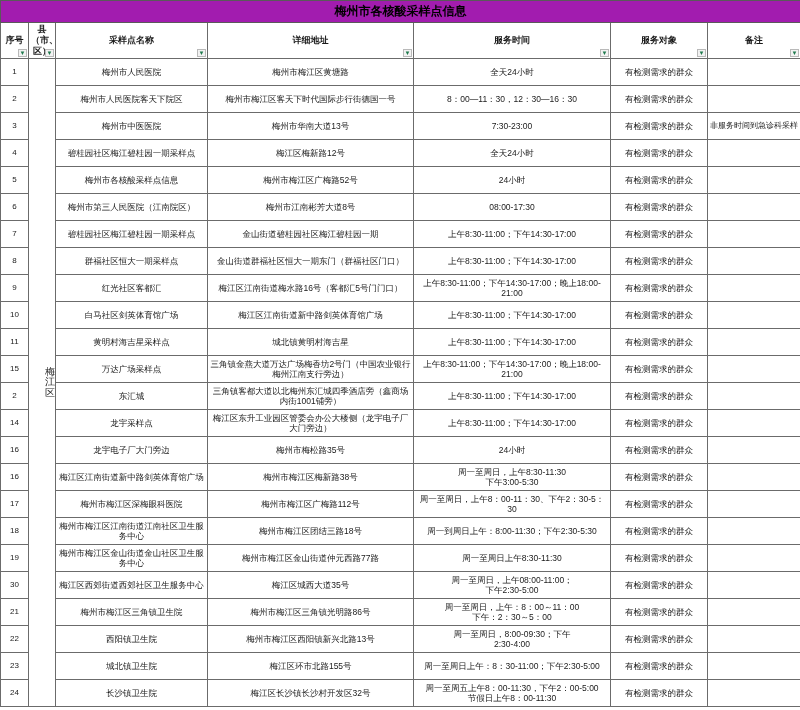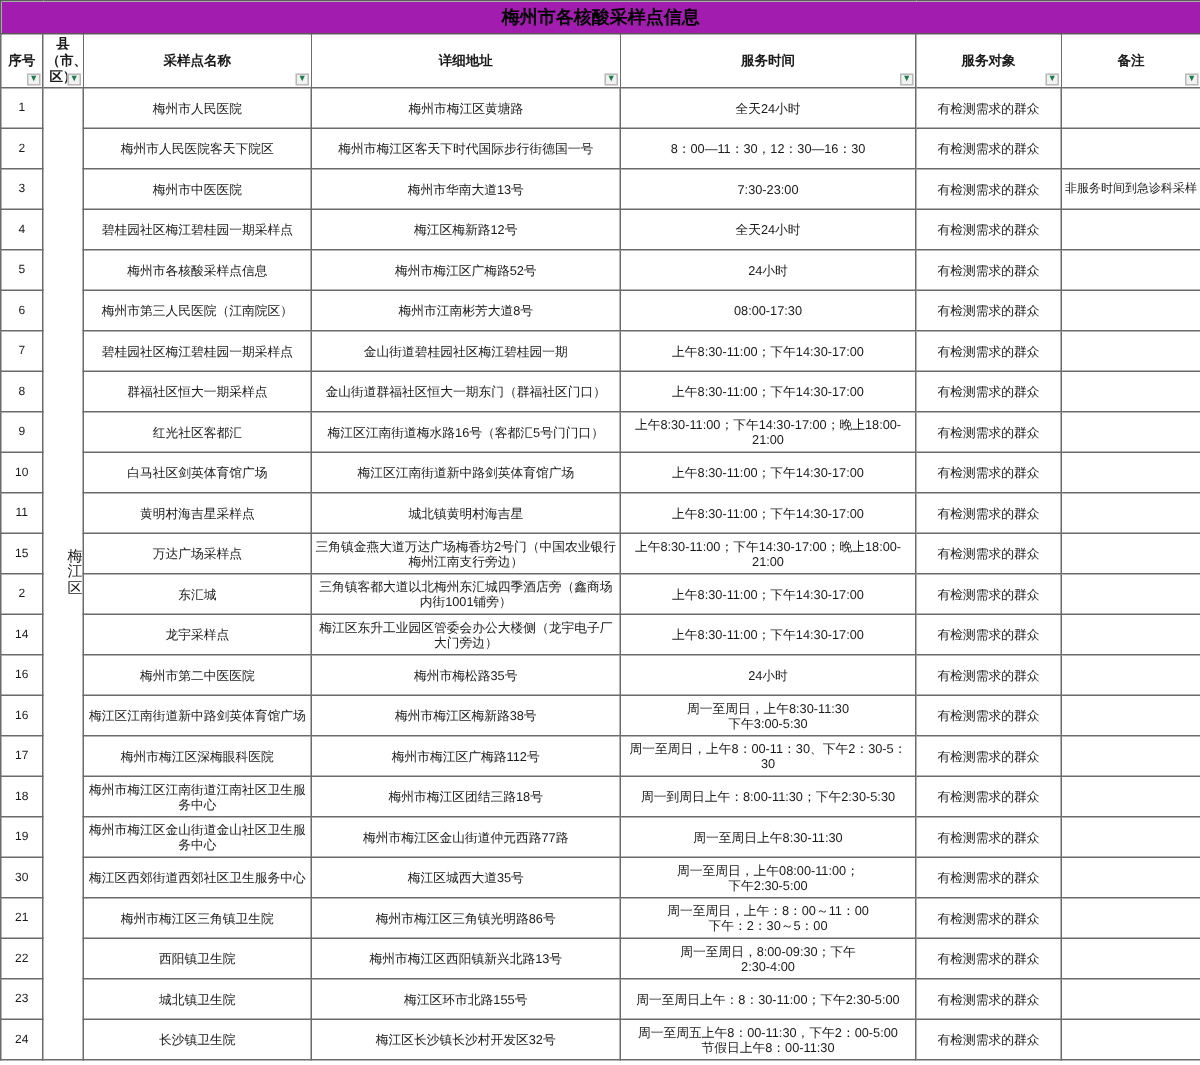--- a/index.html
+++ b/index.html
@@ -157,21 +157,21 @@
         <tr>
           <td class="cell-seq">14</td>
           <td class="cell-name">龙宇采样点</td>
           <td class="cell-address">梅江区东升工业园区管委会办公大楼侧（龙宇电子厂大门旁边）</td>
           <td class="cell-time">上午8:30-11:00；下午14:30-17:00</td>
           <td class="cell-target">有检测需求的群众</td>
           <td class="cell-remark"></td>
         </tr>
         <tr>
           <td class="cell-seq">16</td>
-          <td class="cell-name">梅州市第二中医医院</td>
+          <td class="cell-name">龙宇电子厂大门旁边</td>
           <td class="cell-address">梅州市梅松路35号</td>
           <td class="cell-time">24小时</td>
           <td class="cell-target">有检测需求的群众</td>
           <td class="cell-remark"></td>
         </tr>
         <tr>
           <td class="cell-seq">16</td>
           <td class="cell-name">梅江区江南街道新中路剑英体育馆广场</td>
           <td class="cell-address">梅州市梅江区梅新路38号</td>
           <td class="cell-time">周一至周日，上午8:30-11:30

